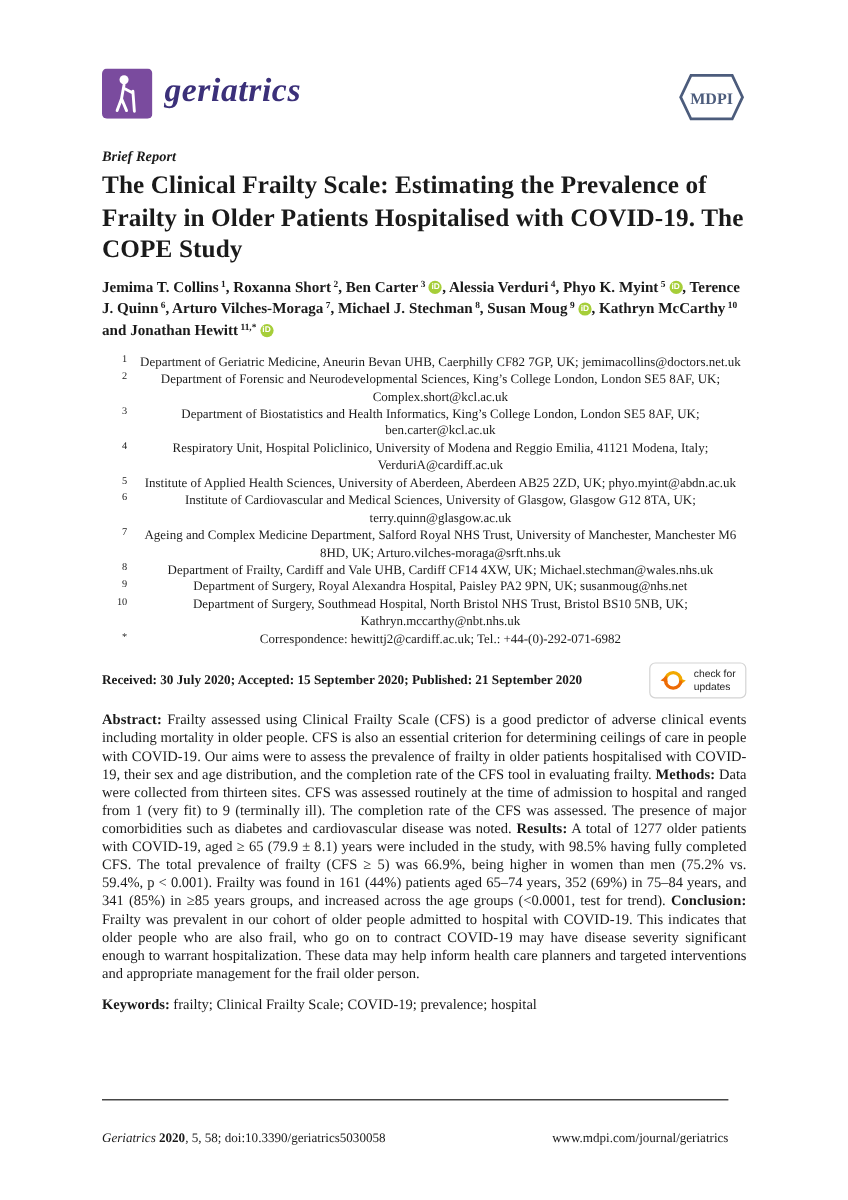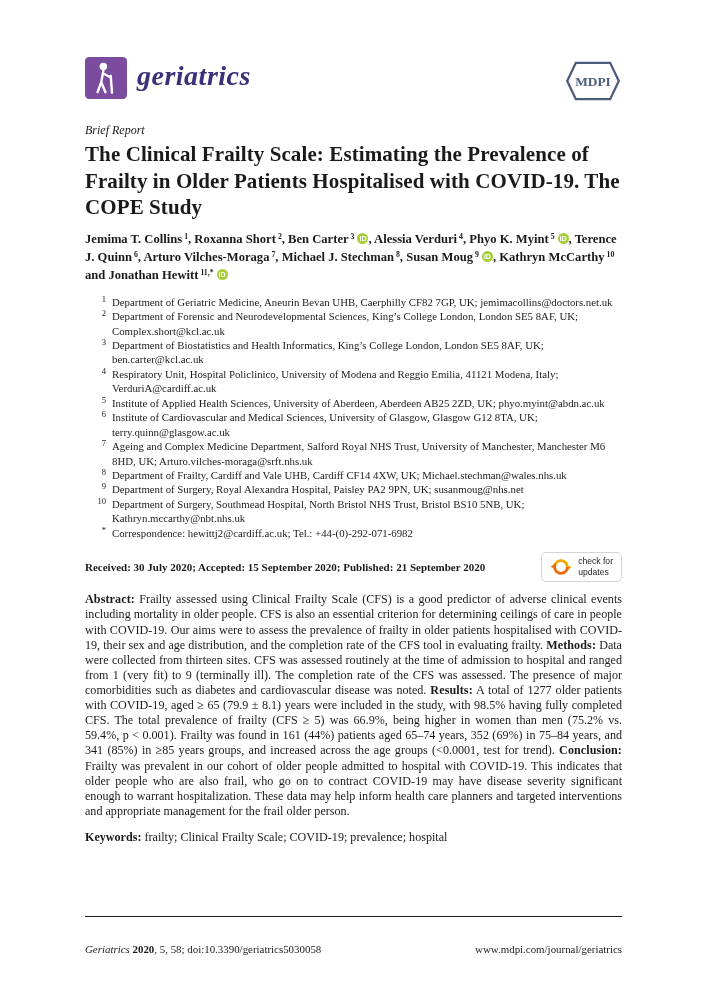--- a/index.html
+++ b/index.html
@@ -18,60 +18,60 @@
   .header{display:flex;justify-content:space-between;align-items:flex-start;height:46px;}
   .brand{display:flex;align-items:center;gap:10px;}
   .brand-square{width:42px;height:42px;flex:none;}
   .wordmark{
     font-size:28px;font-weight:700;font-style:italic;
     color:#3b3079;letter-spacing:.5px;line-height:1;
     padding-bottom:4px;
   }
   .mdpi-logo{margin-top:3px;}
   
-  .article-type{margin-top:20px;font-style:italic;font-size:12px;}
+  .article-type{margin-top:20px;font-style:italic;font-size:12px;font-weight:bold;}
   .title{
     margin-top:3px;font-size:21px;font-weight:700;line-height:1.27;
     letter-spacing:.1px;
   }
   .authors{margin-top:10px;font-size:12.6px;font-weight:700;line-height:1.42;}
   sup.a-sup{font-size:.62em;position:relative;top:-.45em;vertical-align:baseline;line-height:0;margin-left:2px;}
   .orcid{
     display:inline-block;width:11px;height:11px;border-radius:50%;
     background:#a6ce39;color:#fff;text-align:center;
     font:700 7px/11px "Liberation Sans",sans-serif;
     margin-left:3px;vertical-align:2px;
   }
   
   .affiliations{margin-top:10px;font-size:10.8px;line-height:1.34;}
   .aff-row{display:flex;}
   .aff-num{
     flex:none;width:21px;text-align:right;padding-right:6px;
     font-size:8.6px;position:relative;top:-1px;
   }
-  .aff-text{flex:1;}
+  .aff-text{flex:1;text-align:center;}
   
   .dates-row{margin-top:12px;display:flex;justify-content:space-between;align-items:center;}
   .dates{font-size:11px;font-weight:bold;}
   .update-badge{
     display:flex;align-items:flex-start;gap:6px;
     border:1px solid #d4d4d4;border-radius:5px;
     padding:3px 8px;background:#fff;cursor:pointer;
   }
   .update-text{
     font-family:"Liberation Sans","DejaVu Sans",sans-serif;
     font-size:8.6px;line-height:1.2;color:#222;
   }
   
   .abstract{margin-top:10px;font-size:12.1px;line-height:1.25;text-align:justify;}
   .abstract b{letter-spacing:.1px;}
   .keywords{margin-top:11px;font-size:12.1px;}
   
   .footer{
-    position:absolute;left:85px;right:85px;top:916px;
+    position:absolute;left:85px;right:100px;top:916px;
     border-top:1px solid #1a1a1a;
     padding-top:26px;
     display:flex;justify-content:space-between;
     font-size:10.9px;
   }
   .footer .url{color:#1a1a1a;text-decoration:none;}
 </style>
 </head>
 <body>
 

